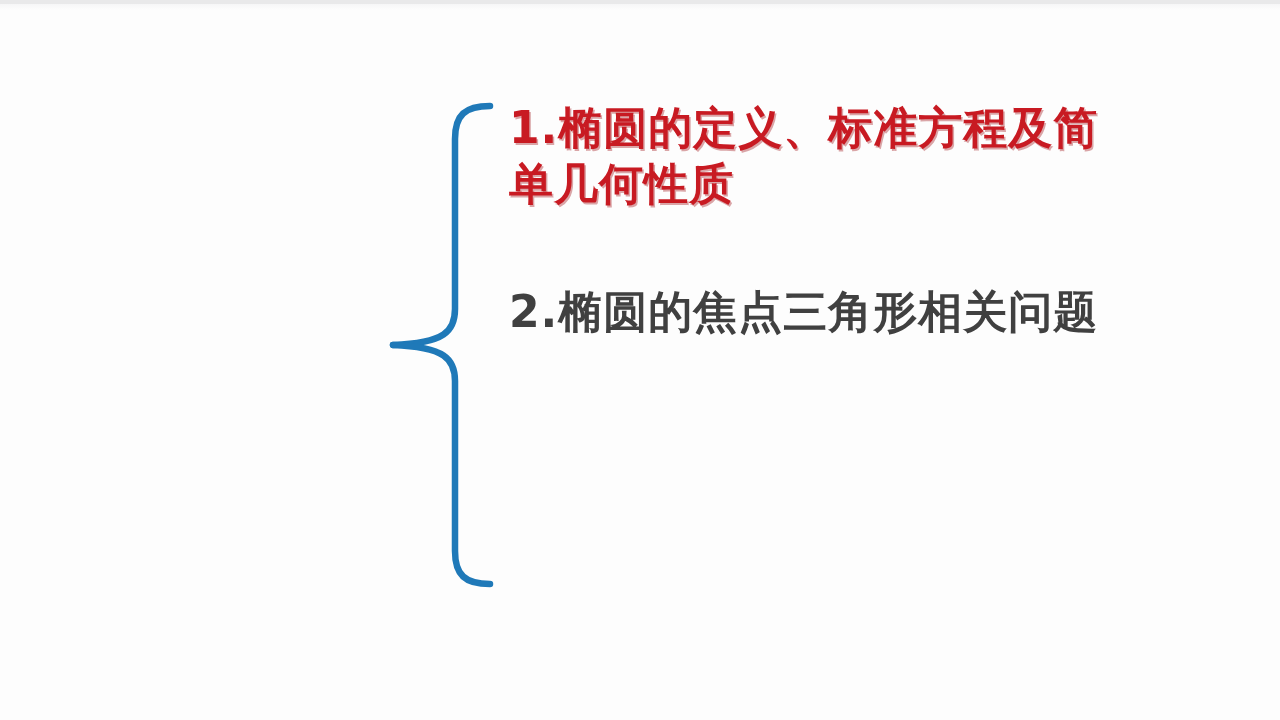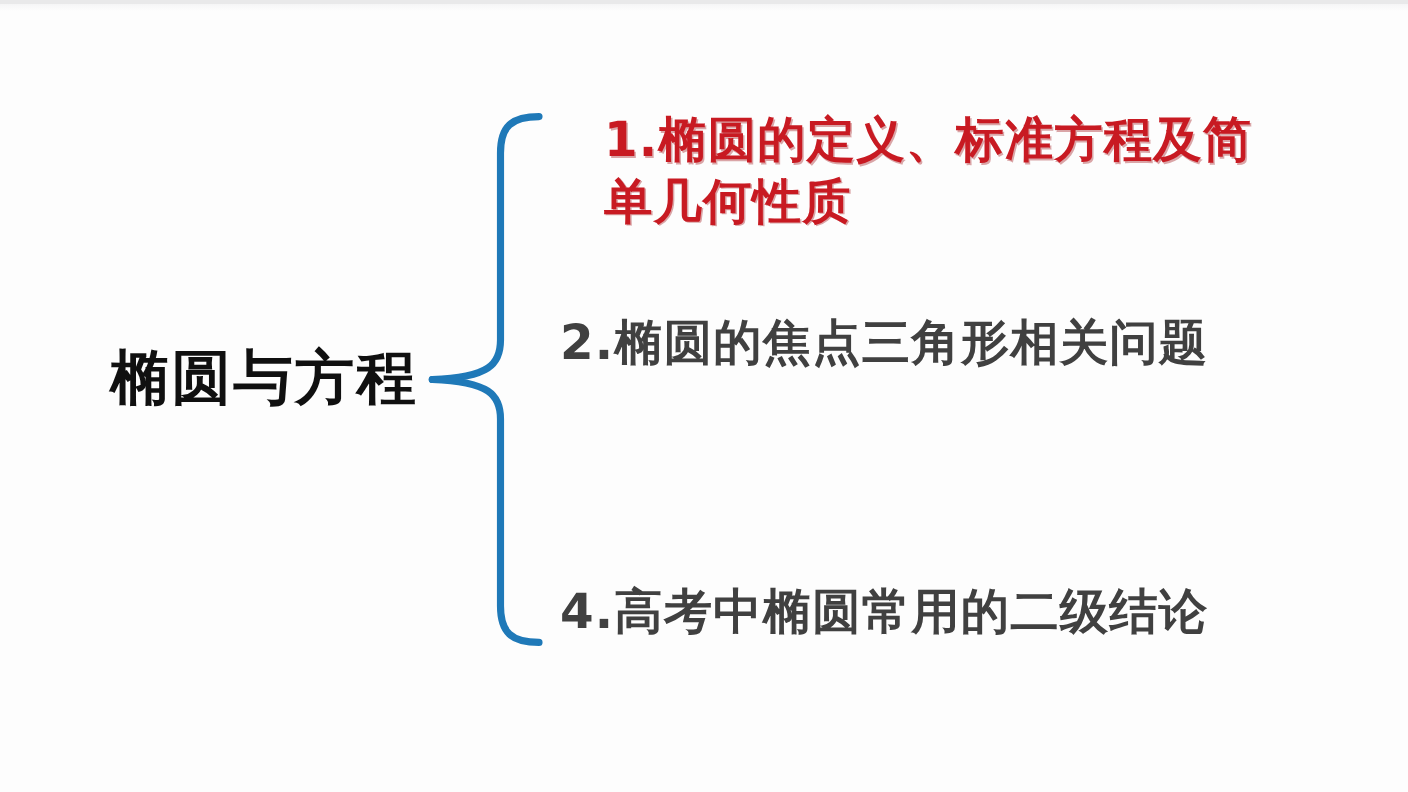--- a/index.html
+++ b/index.html
@@ -87,34 +87,33 @@
     letter-spacing: 1px;
     color: #404040;
     white-space: pre-line;
   }
 
   .branch.highlight {
     color: #c81a22;
     text-shadow: 1.5px 1.5px 0 rgba(160, 20, 26, 0.38);
   }
 
-  .branch-1 { top: 8px;   width: 650px; margin-left: 40px; }
+  .branch-1 { top: 8px;   width: 650px; }
   .branch-2 { top: 192px; width: 680px; }
   .branch-3 { top: 312px; width: 680px; }
   .branch-4 { top: 437px; width: 680px; }
 </style>
 </head>
 <body>
 
 <div id="canvas">
 
   <div class="top-band"></div>
   <div class="top-band-soft"></div>
 
-  <div class="root-label">椭圆与方程</div>
 
   <div class="brace-wrap">
     <svg viewBox="0 0 115 500" xmlns="http://www.w3.org/2000/svg" aria-hidden="true">
       <g fill="none" stroke="#1f79b8" stroke-width="6.5" stroke-linecap="round" stroke-linejoin="round">
 
         <path d="M 105 11
                  C 80 11, 70 20, 70 44
                  L 70 214
                  C 70 236, 60 248, 8 250"></path>
 
@@ -127,17 +126,16 @@
   </div>
 
   <div class="branches">
 
     <div class="branch branch-1 highlight">1.椭圆的定义、标准方程及简
 单几何性质</div>
 
     <div class="branch branch-2">2.椭圆的焦点三角形相关问题</div>
 
 
-    <div class="branch branch-4">4.高考中椭圆常用的二级结论</div>
 
   </div>
 
 </div>
 
 </body></html>

